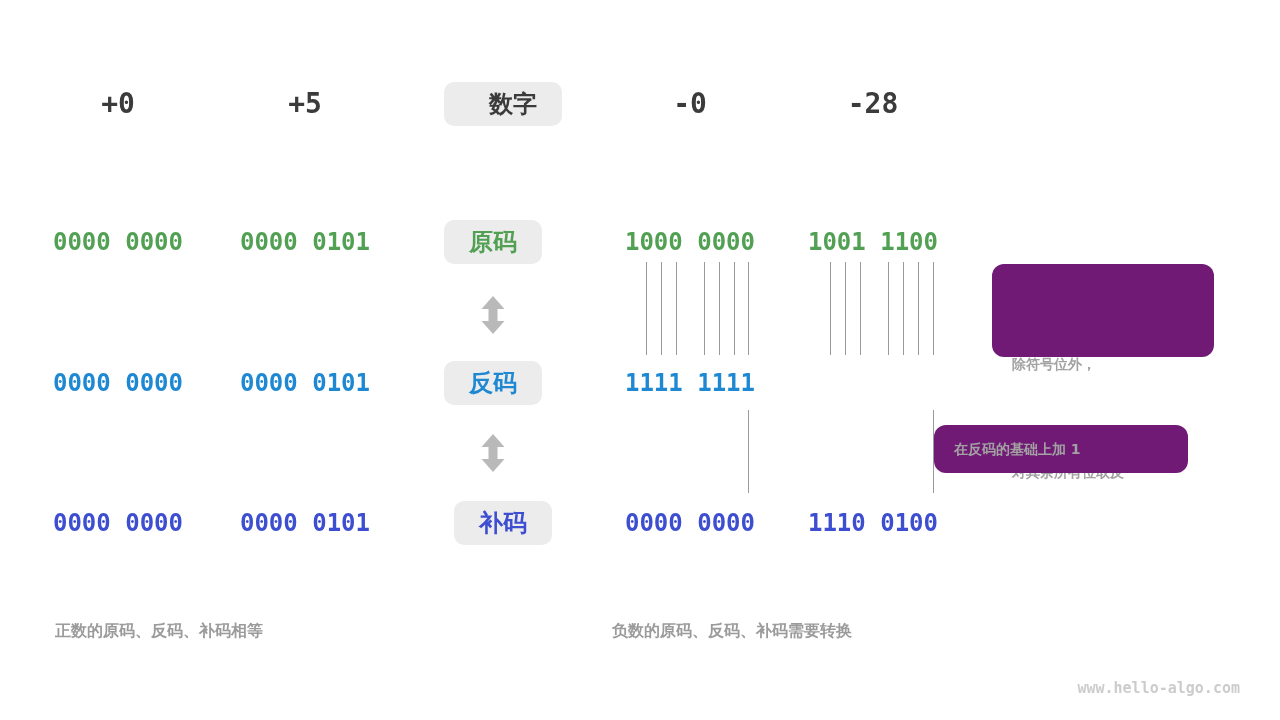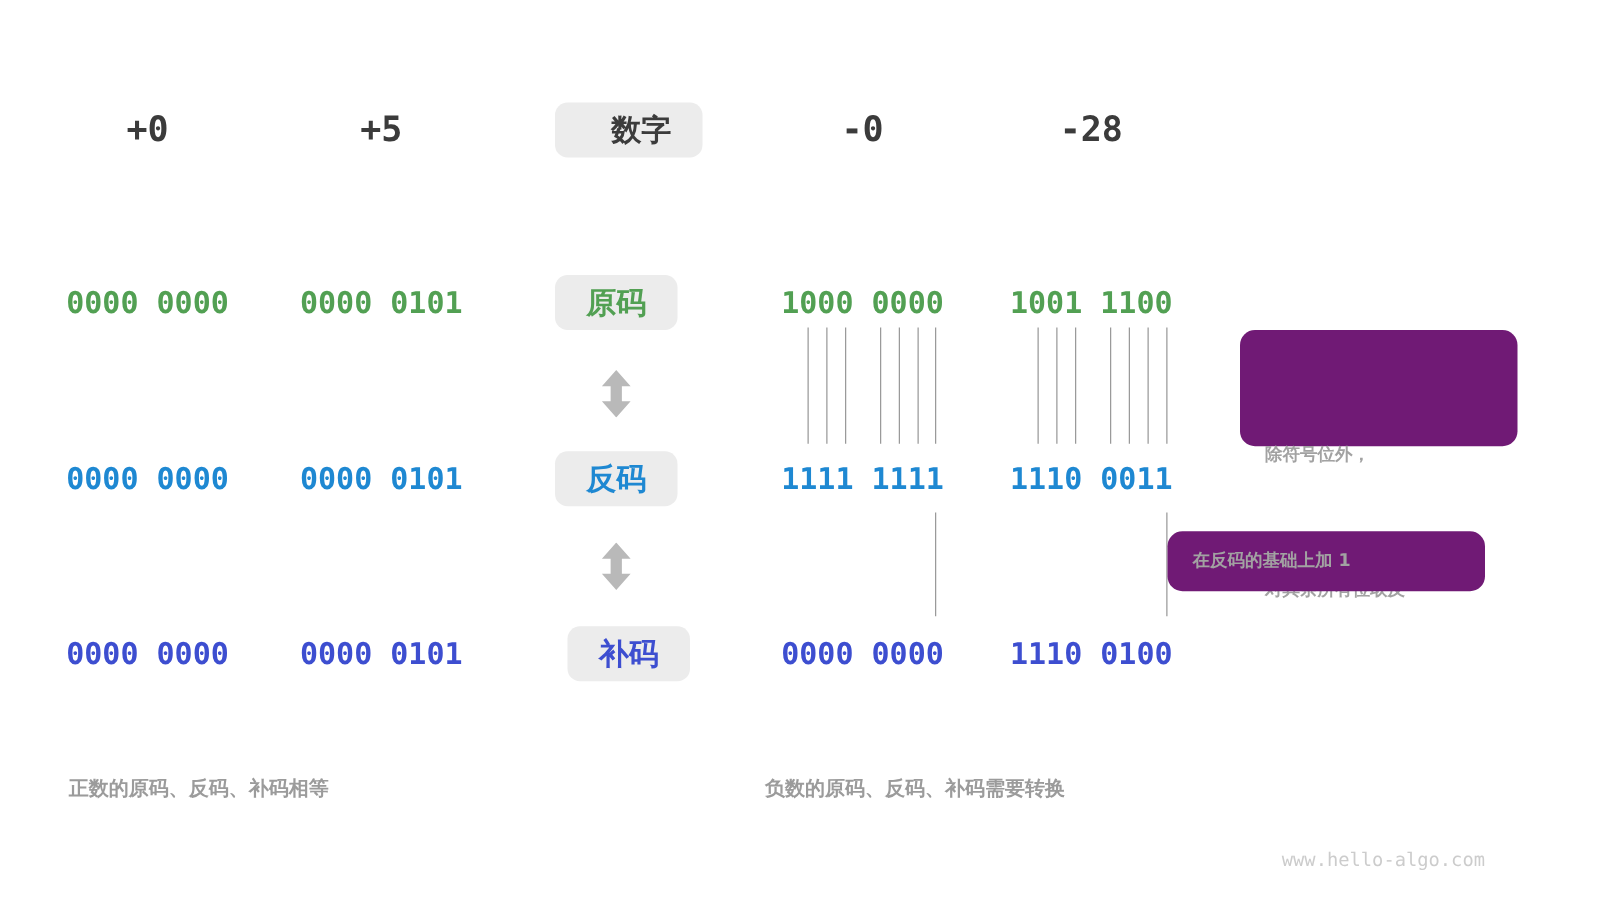--- a/index.html
+++ b/index.html
@@ -37,23 +37,23 @@
   .arrow{position:absolute;left:480px;width:26px;height:38px;}
   .ann-box{
     position:absolute;background:#701a75;border-radius:12px;
     color:#a2a2a2;font-weight:bold;font-size:14px;line-height:36px;
     padding:10px 20px;box-sizing:border-box;white-space:pre;
   }
   .caption{
     position:absolute;top:616px;font-weight:bold;font-size:16px;line-height:30px;color:#9b9b9b;
   }
   .watermark{
-    position:absolute;top:679px;left:988px;width:200px;text-align:right;
+    position:absolute;top:679px;left:1040px;width:200px;text-align:right;
     font-family:"DejaVu Sans Mono","Liberation Mono",monospace;
-    font-size:15px;color:#cccccc;
+    font-size:15px;color:#cccccc;font-weight:bold;
   }
 </style>
 </head>
 <body>
 
 <div id="frame">
 
   <div class="hdr-num" style="left:38px;top:90px;">+0</div>
   <div class="hdr-num" style="left:225px;top:90px;">+5</div>
   <div class="hdr-num" style="left:610px;top:90px;">-0</div>
@@ -89,21 +89,20 @@
   </div>
   <div class="arrow" style="top:434px;">
     <svg width="26" height="38" viewBox="0 0 26 38">
         <path d="M13 0 L24.5 13 L17.5 13 L17.5 25 L24.5 25 L13 38 L1.5 25 L8.5 25 L8.5 13 L1.5 13 Z" fill="#b9b9b9"></path>
       </svg>
   </div>
 
   <div class="bin r1" style="left:38px;top:369px;">0000 0000</div>
   <div class="bin r1" style="left:225px;top:369px;">0000 0101</div>
   <div class="bin r1" style="left:610px;top:369px;">1111 1111</div>
-  <div class="bin r1" style="left:793px;top:369px;">1110 0011</div>
   <div class="label-box b" style="top:361px;">反码</div>
 
   <div class="vline add-line" style="left:748px;"></div>
   <div class="vline add-line" style="left:933px;"></div>
 
   <div class="bin r2" style="left:38px;top:509px;">0000 0000</div>
   <div class="bin r2" style="left:225px;top:509px;">0000 0101</div>
   <div class="bin r2" style="left:610px;top:509px;">0000 0000</div>
   <div class="bin r2" style="left:793px;top:509px;">1110 0100</div>
   <div class="label-box i" style="top:501px;">补码</div>

